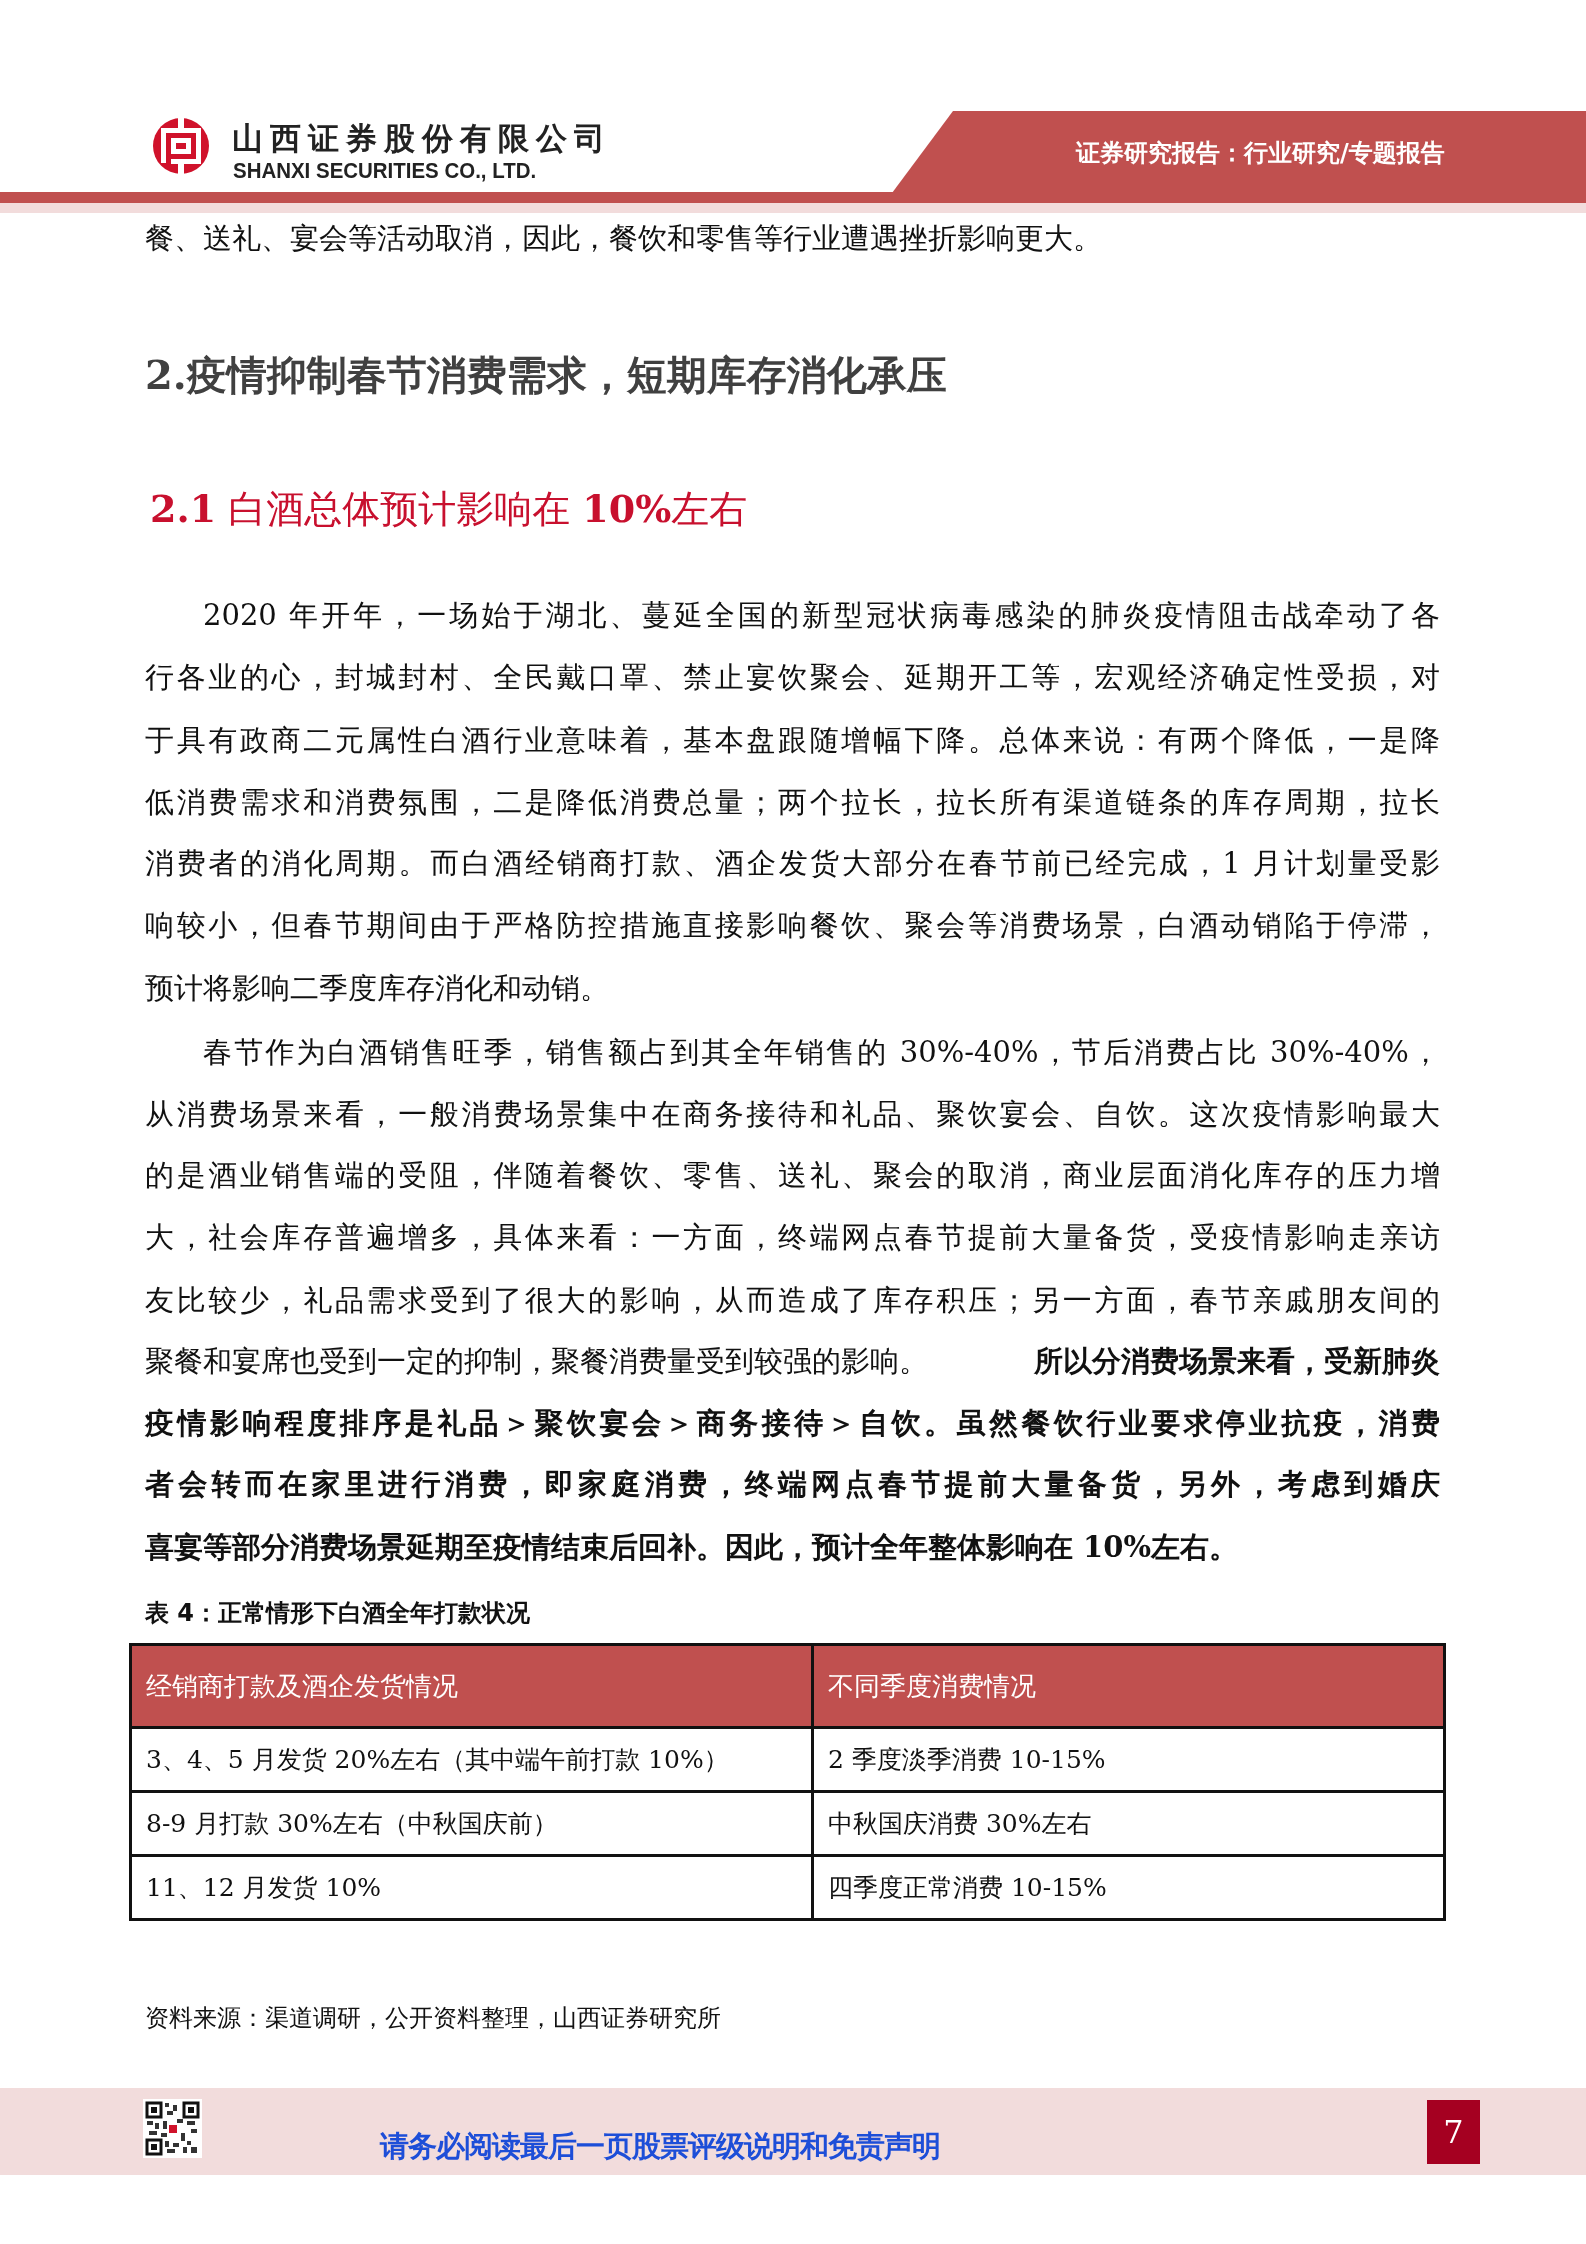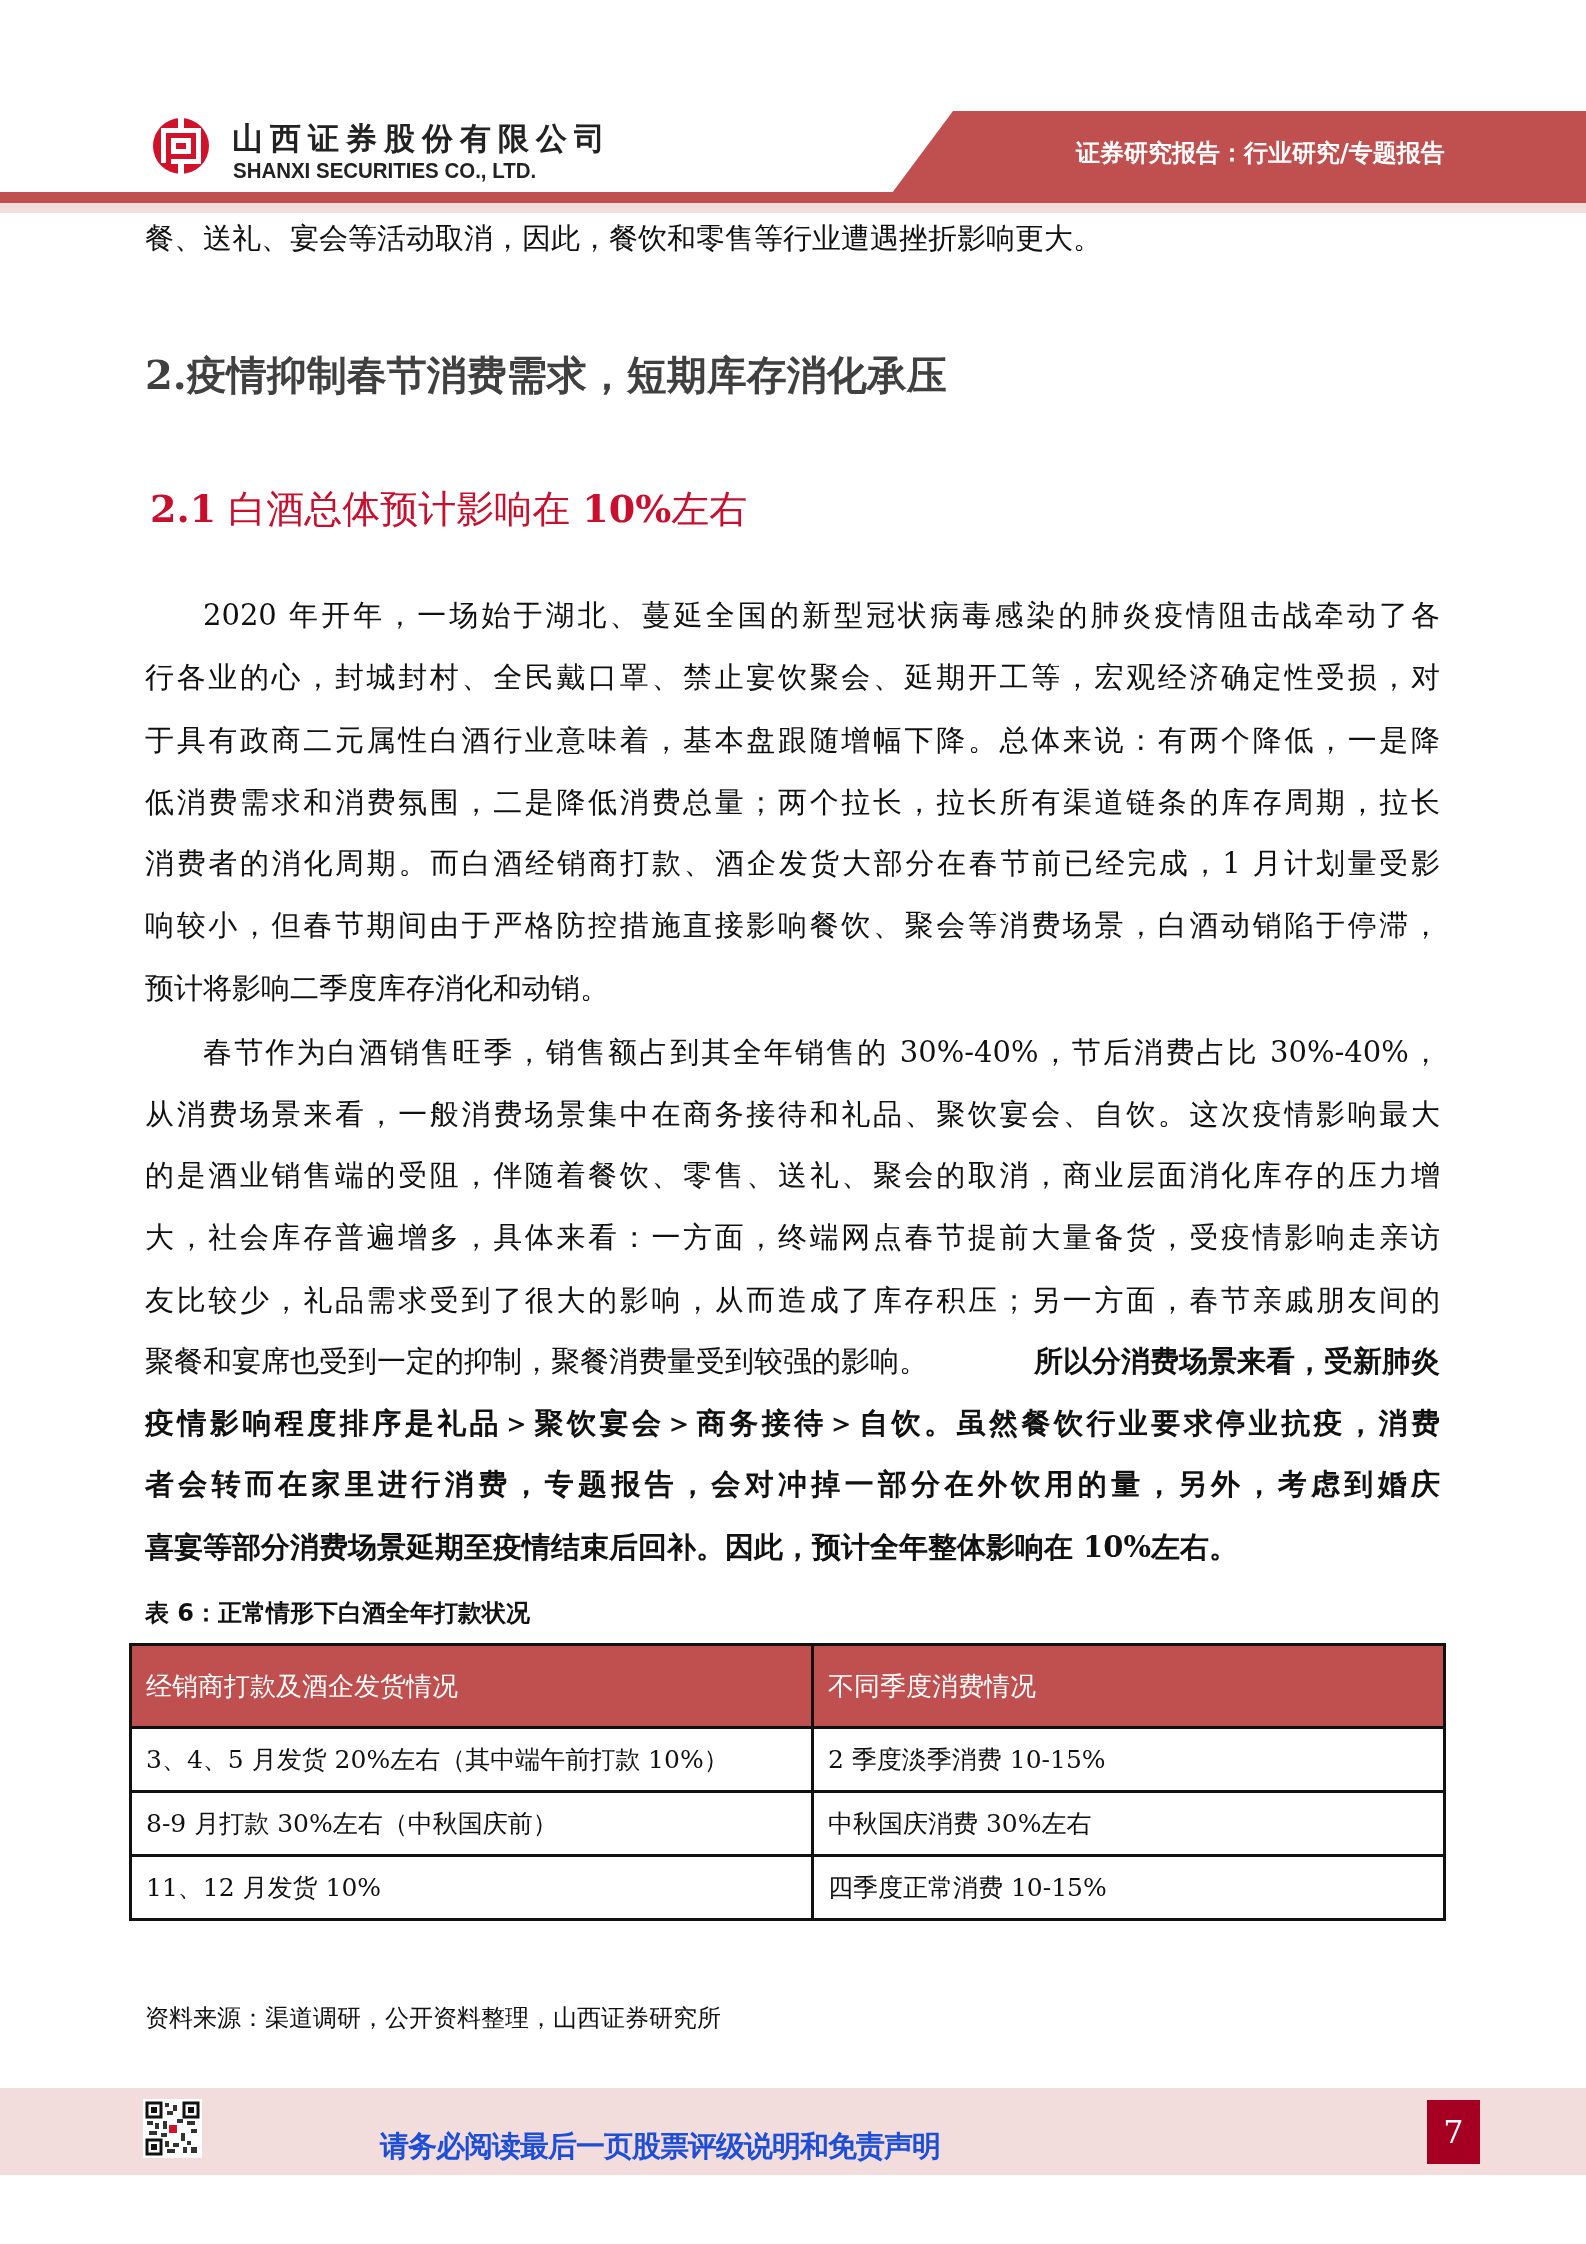--- a/index.html
+++ b/index.html
@@ -77,25 +77,25 @@
   <div class="line indent" style="top:1032px;">春节作为白酒销售旺季，销售额占到其全年销售的 30%-40%，节后消费占比 30%-40%，</div>
   <div class="line" style="top:1094px;">从消费场景来看，一般消费场景集中在商务接待和礼品、聚饮宴会、自饮。这次疫情影响最大</div>
   <div class="line" style="top:1155px;">的是酒业销售端的受阻，伴随着餐饮、零售、送礼、聚会的取消，商业层面消化库存的压力增</div>
   <div class="line" style="top:1217px;">大，社会库存普遍增多，具体来看：一方面，终端网点春节提前大量备货，受疫情影响走亲访</div>
   <div class="line" style="top:1280px;">友比较少，礼品需求受到了很大的影响，从而造成了库存积压；另一方面，春节亲戚朋友间的</div>
   <div class="line" style="top:1341px;display:flex;justify-content:space-between;">
     <span>聚餐和宴席也受到一定的抑制，聚餐消费量受到较强的影响。</span>
       <span class="bold">所以分消费场景来看，受新肺炎</span>
   </div>
   <div class="line bold" style="top:1403px;">疫情影响程度排序是礼品＞聚饮宴会＞商务接待＞自饮。虽然餐饮行业要求停业抗疫，消费</div>
-  <div class="line bold" style="top:1464px;">者会转而在家里进行消费，专题报告，会对冲掉一部分在外饮用的量，另外，考虑到婚庆</div>
+  <div class="line bold" style="top:1464px;">者会转而在家里进行消费，即家庭消费，终端网点春节提前大量备货，另外，考虑到婚庆</div>
   <div class="line bold last" style="top:1527px;">喜宴等部分消费场景延期至疫情结束后回补。因此，预计全年整体影响在 10%左右。</div>
 </div>
 
-<div class="abs caption">表 6：正常情形下白酒全年打款状况</div>
+<div class="abs caption">表 4：正常情形下白酒全年打款状况</div>
 <table class="data">
   <thead>
     <tr>
       <th class="c1">经销商打款及酒企发货情况</th>
       <th>不同季度消费情况</th>
     </tr>
   </thead>
   <tbody>
     <tr>
       <td>3、4、5 月发货 20%左右（其中端午前打款 10%）</td>

